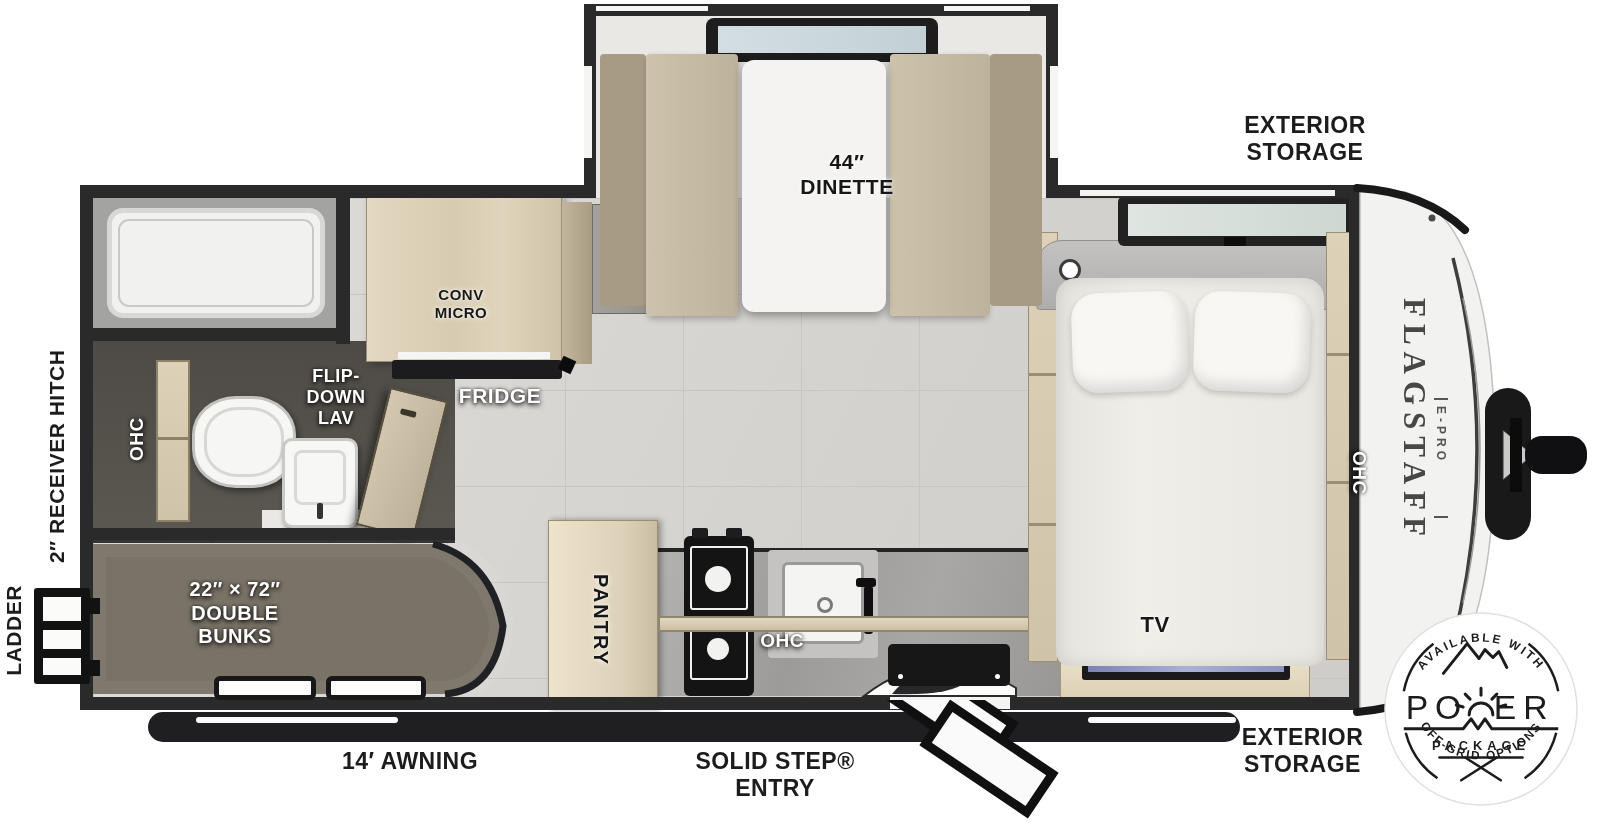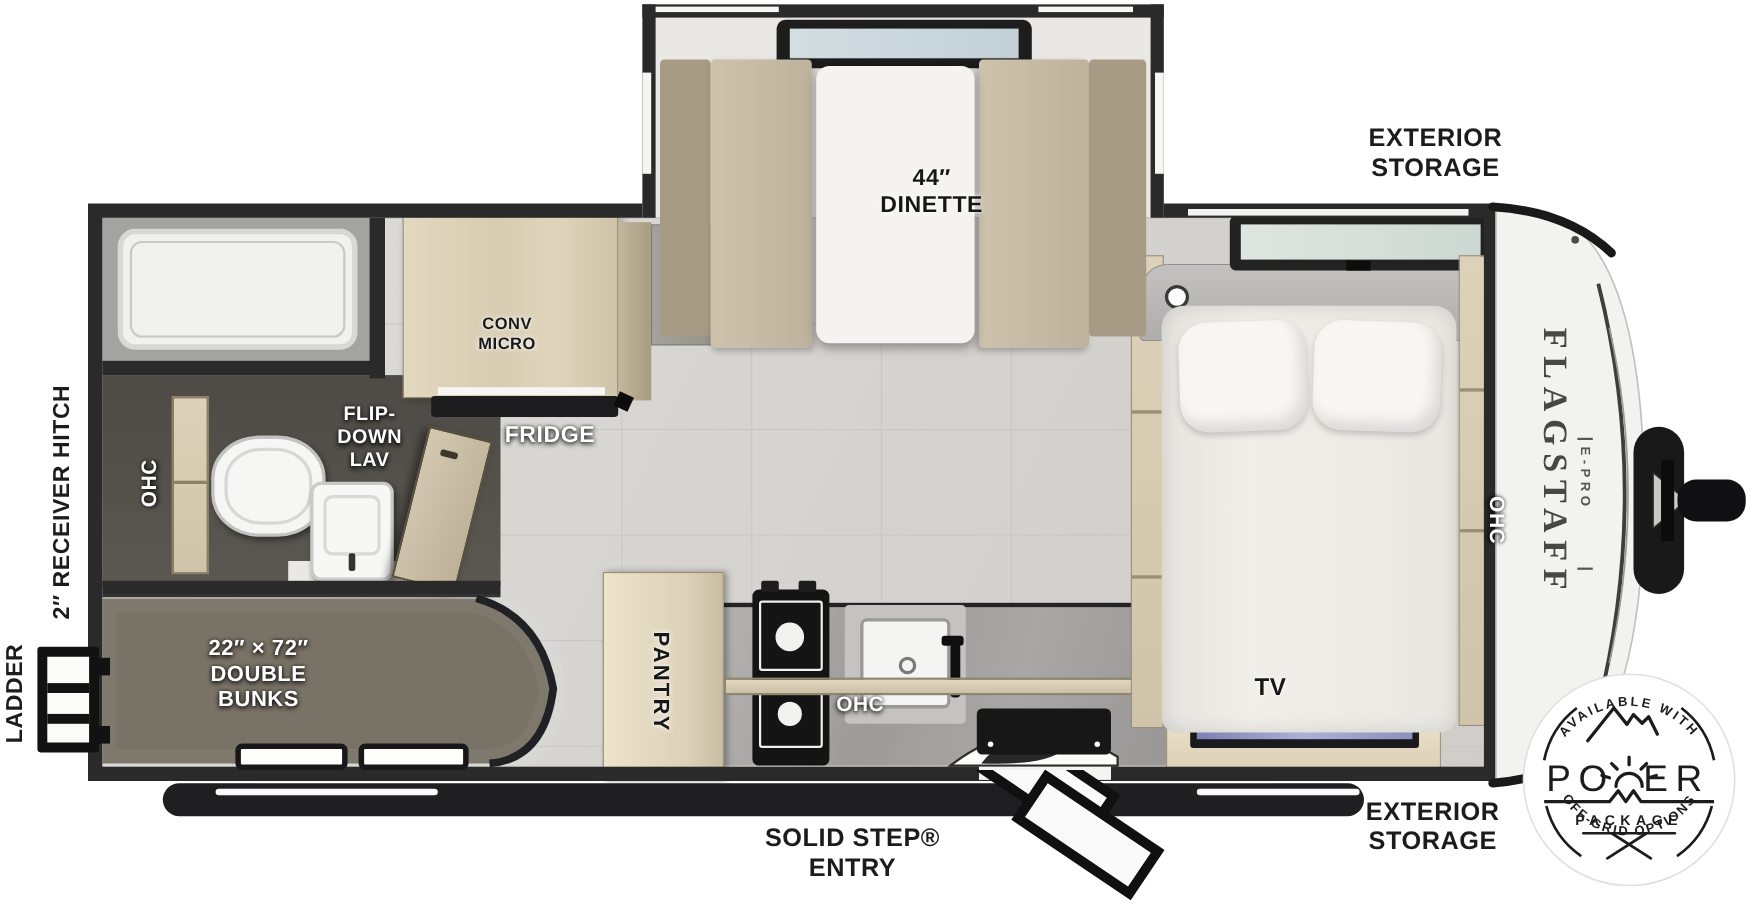--- a/index.html
+++ b/index.html
@@ -186,20 +186,21 @@
     <div class="abs" style="left:0;top:24px;width:100%;height:9px;background:#121212;"></div>
     <div class="abs" style="left:0;top:52px;width:100%;height:9px;background:#121212;"></div>
   </div>
   <div class="abs" style="left:88px;top:598px;width:12px;height:16px;background:#121212;"></div>
   <div class="abs" style="left:88px;top:660px;width:12px;height:16px;background:#121212;"></div>
 
   <div class="lbl lbl-ext" style="left:1200px;top:112px;width:210px;font-size:23px;">EXTERIOR
 STORAGE</div>
   <div class="lbl lbl-ext" style="left:1195px;top:724px;width:215px;font-size:23px;">EXTERIOR
 STORAGE</div>
+  <div class="lbl lbl-ext" style="left:300px;top:748px;width:220px;font-size:23px;">14′ AWNING</div>
   <div class="lbl lbl-ext" style="left:660px;top:748px;width:230px;font-size:23px;">SOLID STEP®
 ENTRY</div>
   <div class="lbl lbl-ext rot-ccw" style="left:-93px;top:444px;width:300px;font-size:21px;">2″ RECEIVER HITCH</div>
   <div class="lbl lbl-ext rot-ccw" style="left:-66px;top:618px;width:160px;font-size:21px;">LADDER</div>
 
   <div class="lbl lbl-dark" style="left:762px;top:150px;width:170px;font-size:21px;">44″
 DINETTE</div>
   <div class="lbl lbl-dark" style="left:376px;top:286px;width:170px;font-size:15px;">CONV
 MICRO</div>
   <div class="lbl lbl-light" style="left:420px;top:384px;width:160px;font-size:21px;">FRIDGE</div>

